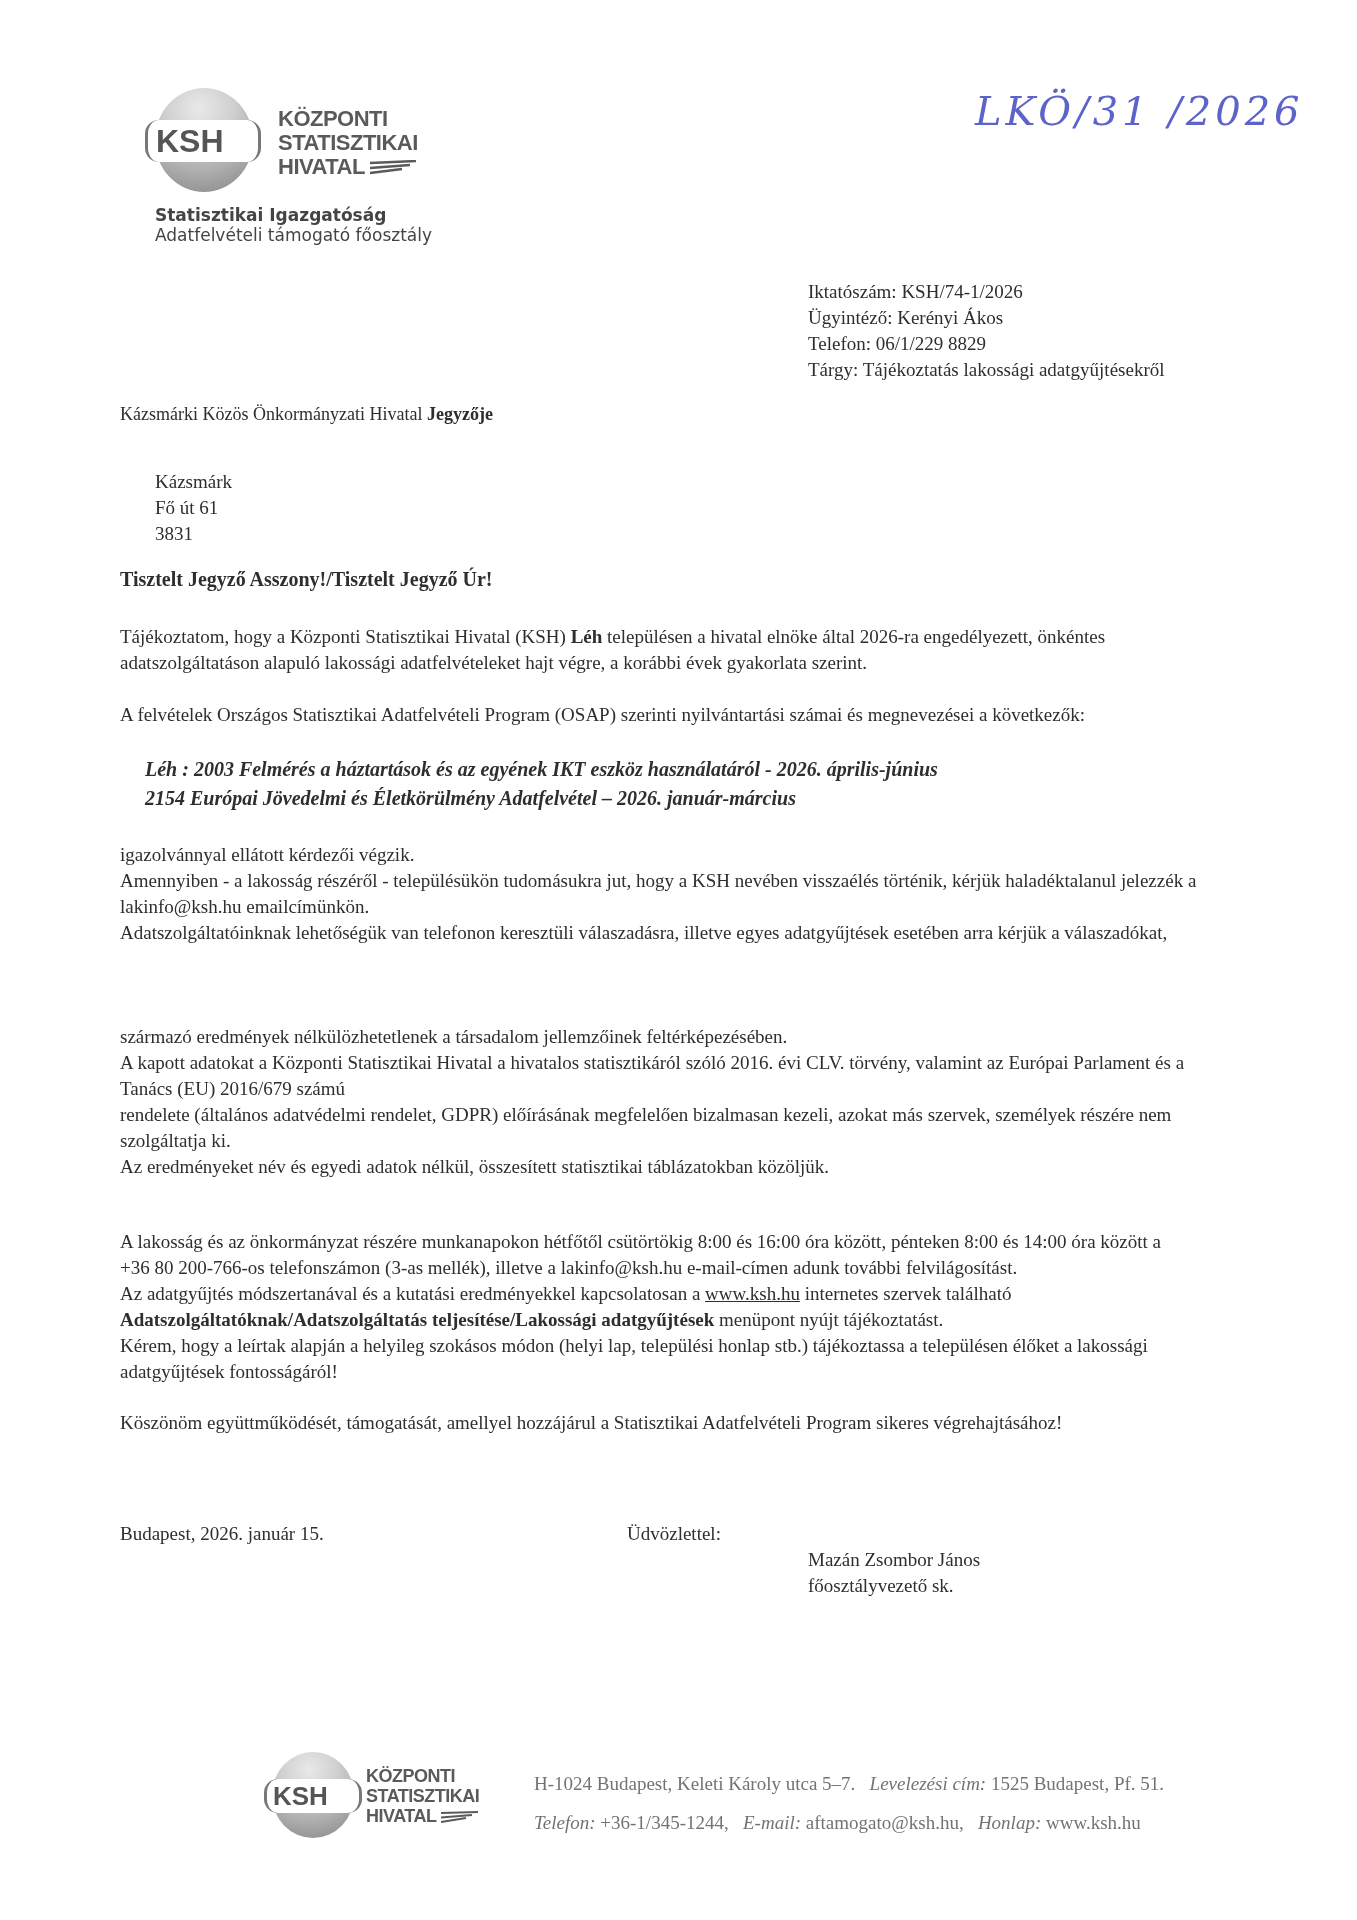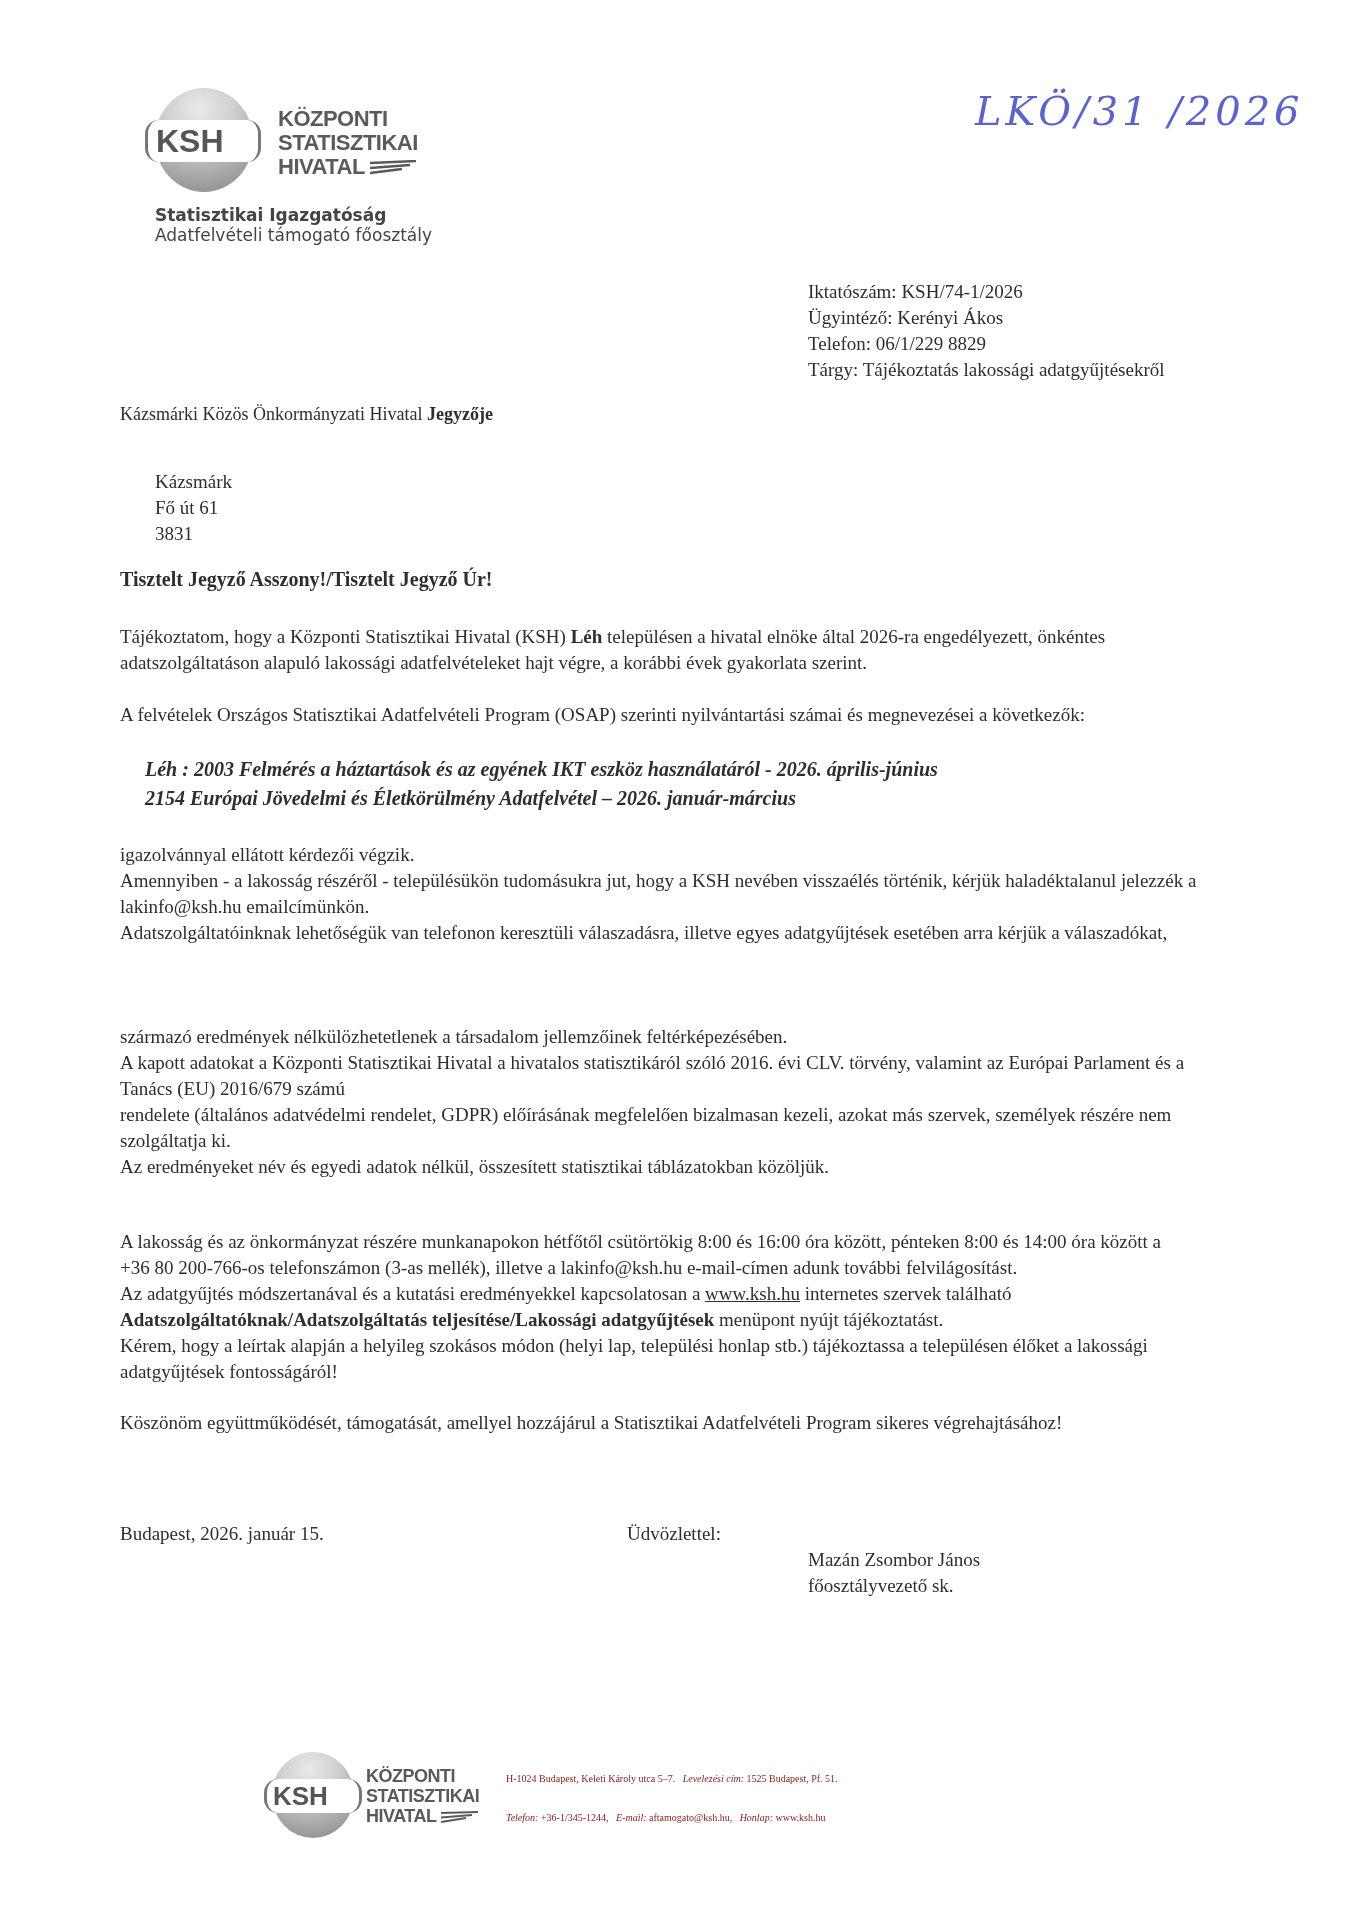--- a/index.html
+++ b/index.html
@@ -21,21 +21,21 @@
   .dept-bold { font-family: "DejaVu Sans", sans-serif; font-weight: bold; font-size: 17px; color: #444; }
   .dept-reg { font-family: "DejaVu Sans", sans-serif; font-size: 17px; color: #444; }
 
   .handwriting { font-family: "DejaVu Serif", serif; font-style: italic; color: #5c63c9; font-size: 40px; letter-spacing: 4px; }
 
   .meta div { white-space: nowrap; }
   .para p { margin: 0; }
   .para { width: 1120px; }
   .bi { font-weight: bold; font-style: italic; font-size: 20px; }
   .u { text-decoration: underline; }
-  .footer-text { font-family: "Liberation Serif", serif; font-size: 10px; color: #7f1d1d; white-space: nowrap; }
+  .footer-text { font-family: "Liberation Serif", serif; font-size: 19px; color: #737373; white-space: nowrap; margin-left: 28px; }
   .footer-text i { font-style: italic; }
 </style>
 </head>
 <body>
 
 <div class="logo" style="left:143px; top:88px; width:300px; height:110px;">
   <div class="logo-disc" style="left:12px; top:0; width:98px; height:104px;"></div>
   <div class="logo-band" style="left:2px; top:32px; width:110px; height:42px;"></div>
   <div class="logo-ksh" style="left:13px; top:35px; font-size:32px;">KSH</div>
   <div class="logo-text" style="left:135px; top:18px; font-size:22px;">KÖZPONTI</div>

